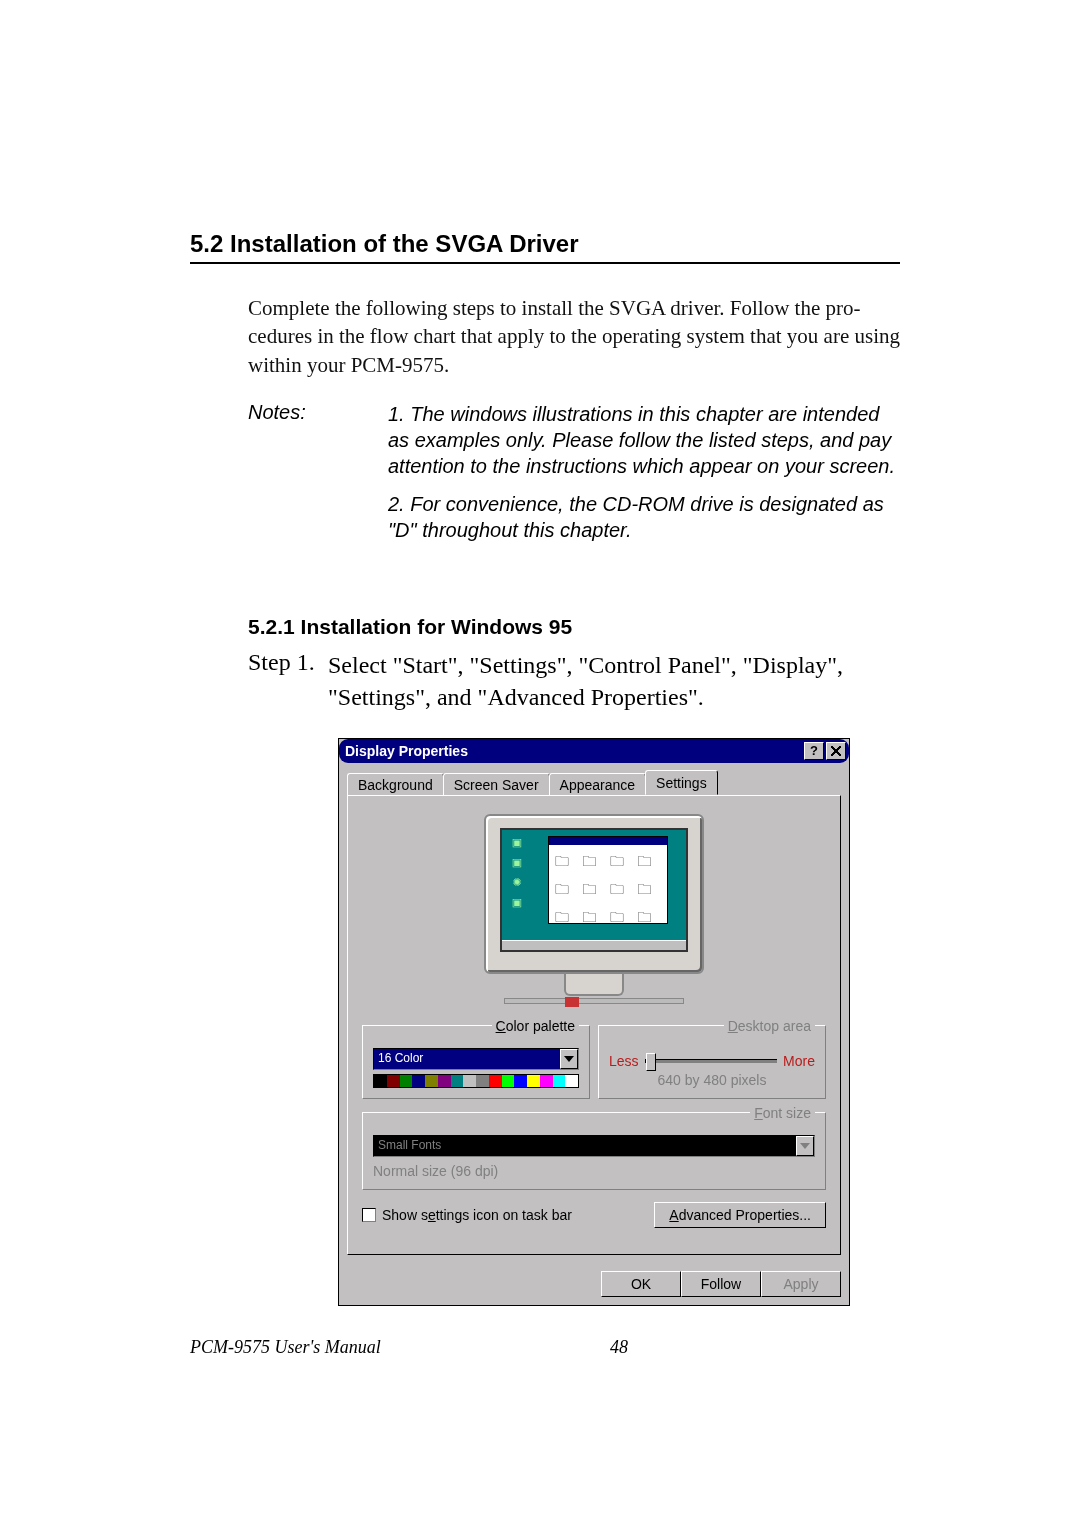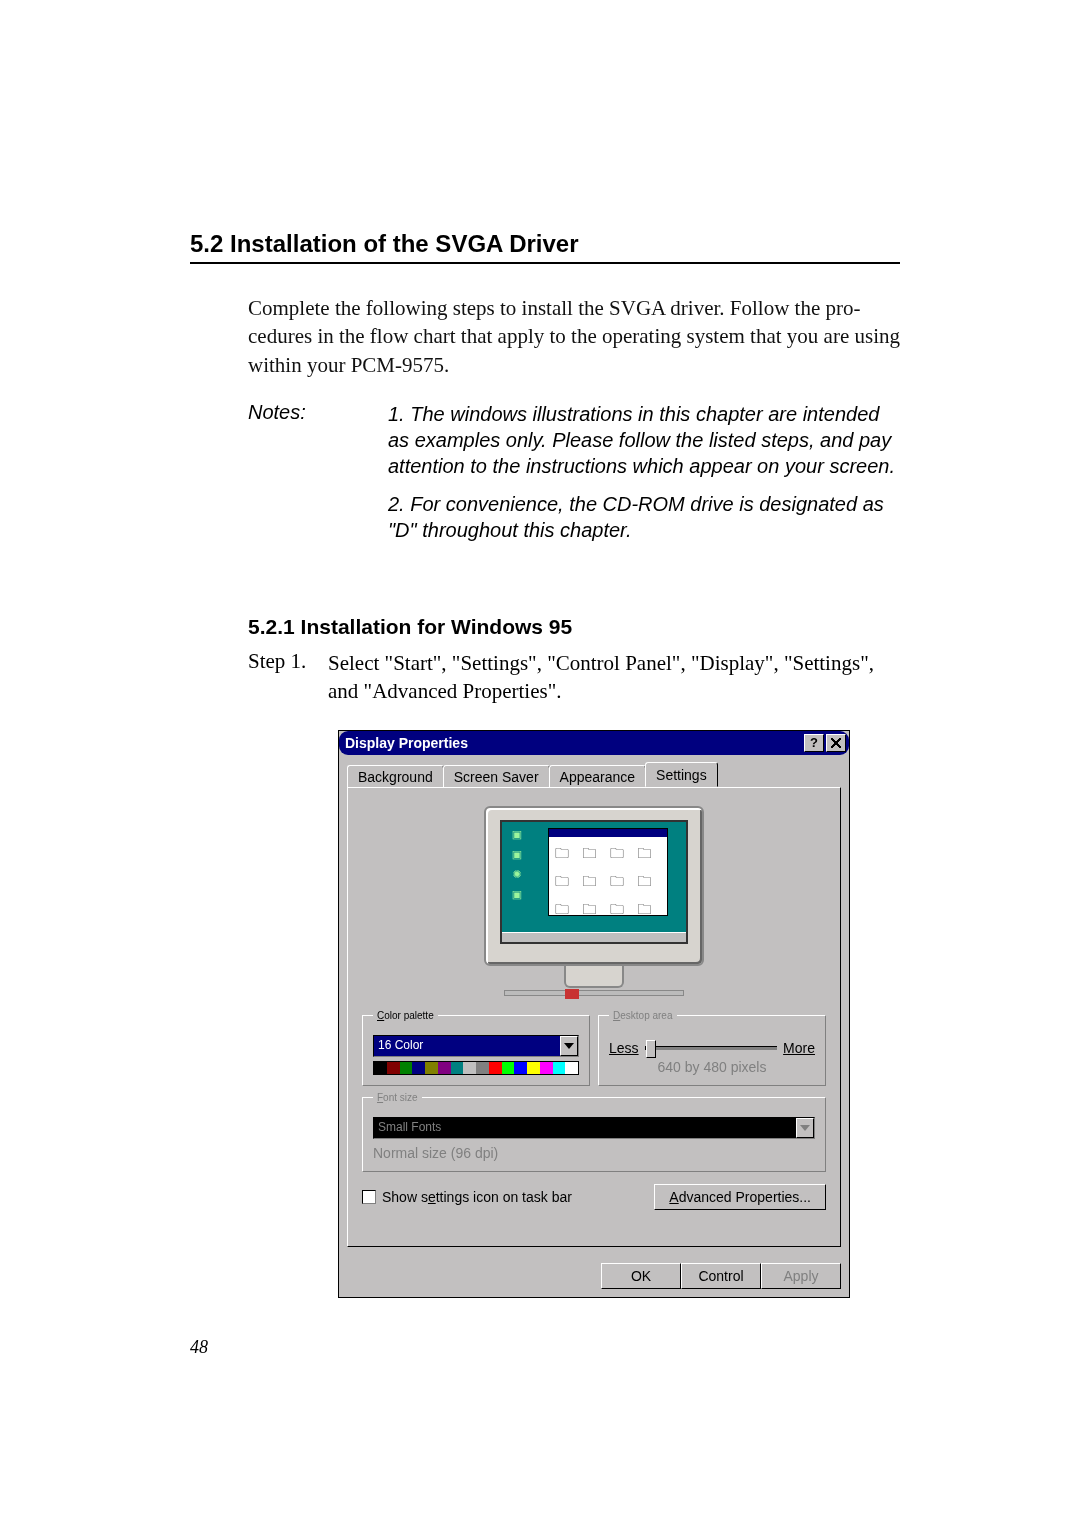--- a/index.html
+++ b/index.html
@@ -52,21 +52,21 @@
   h3.subsection-title {
     font-family: Arial, Helvetica, sans-serif;
     font-size: 21px;
     font-weight: bold;
     margin-left: 58px;
     margin-bottom: 10px;
   }
   .step-row {
     display: flex;
     margin-left: 58px;
-    font-size: 21px;
+    font-size: 24px;
     margin-bottom: 24px;
   }
   .step-label { width: 80px; flex-shrink: 0; }
   .step-body { line-height: 1.35; }
 
   
   .dialog-wrap {
     margin-left: 148px;
     width: 512px;
   }
@@ -193,24 +193,25 @@
 
   
   .row1 { display:flex; gap:8px; margin-top:2px; }
   fieldset {
     border:1px solid #808080;
     border-top-color:#fff; border-left-color:#fff;
     padding: 14px 10px 10px 10px;
     position: relative;
   }
   legend {
-    font-size:10px;
+    font-size:14px;
     padding: 0 4px;
     color:#000;
     position: relative;
+    text-align: right;
   }
   .fs-color { width: 50%; }
   .fs-area { width: 50%; }
   .fs-fonts { width: 100%; margin-top:6px; }
 
   .gray-label { color:#808080; }
 
   .combo {
     width: 100%;
     height: 22px;
@@ -242,21 +243,21 @@
   .palette-bar {
     width:100%; height:14px; margin-top:4px; display:flex;
     border:1px solid #000;
   }
   .palette-bar div { flex:1; }
 
   .area-track {
     position:relative; height:18px; margin:4px 0 2px 0;
     display:flex; align-items:center;
   }
-  .area-track .lbl { font-size:14px; color:#000000;text-decoration:underline; }
+  .area-track .lbl { font-size:14px; color:#b91c1c; }
   .area-track .track {
     flex:1; height:4px; background:#808080; margin:0 6px; position:relative;
     border-top:1px solid #000; border-left:1px solid #000;
   }
   .area-track .thumb {
     position:absolute; left:0; top:-7px; width:10px; height:18px;
     background:#c2c0c0;
     border:1px solid #000; border-top-color:#fff; border-left-color:#fff;
   }
   .area-res { font-size:14px; color:#808080; text-align:center; margin-top:2px; }
@@ -436,22 +437,23 @@
               <span class="chkbox"></span>
               <span>Show s<span class="u">e</span>ttings icon on task bar</span>
             </label>
             <button class="win-btn wide"><span class="u">A</span>dvanced Properties...</button>
           </div>
 
         </div>
       </div>
       <div class="dlg-footer">
         <button class="win-btn">OK</button>
-        <button class="win-btn">Control</button>
+        <button class="win-btn">Follow</button>
         <button class="win-btn disabled">Apply</button>
       </div>
     </div>
   </div>
 </div>
 
 <div class="page-footer">
+  <span class="manual">PCM-9575 User's Manual</span>
   <span class="num">48</span>
 </div>
 
 </body></html>

